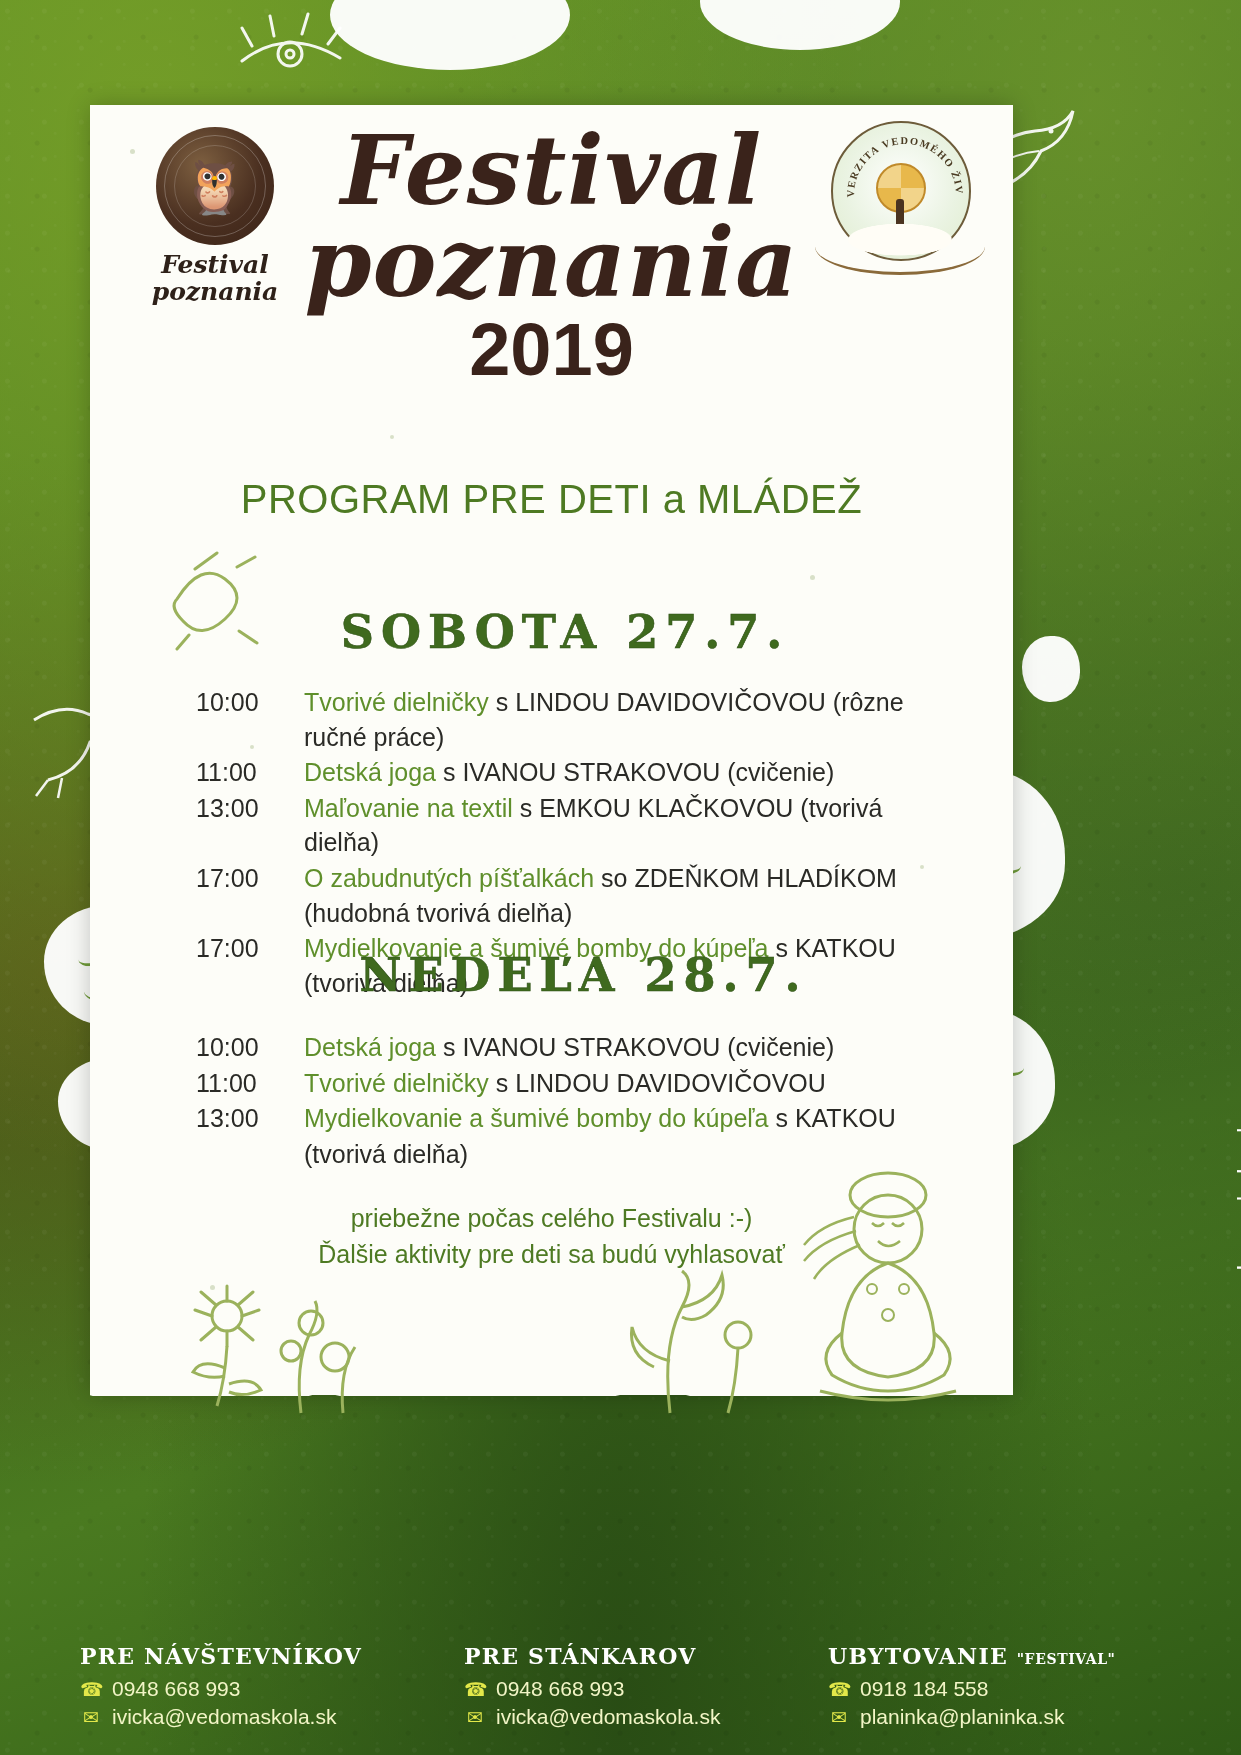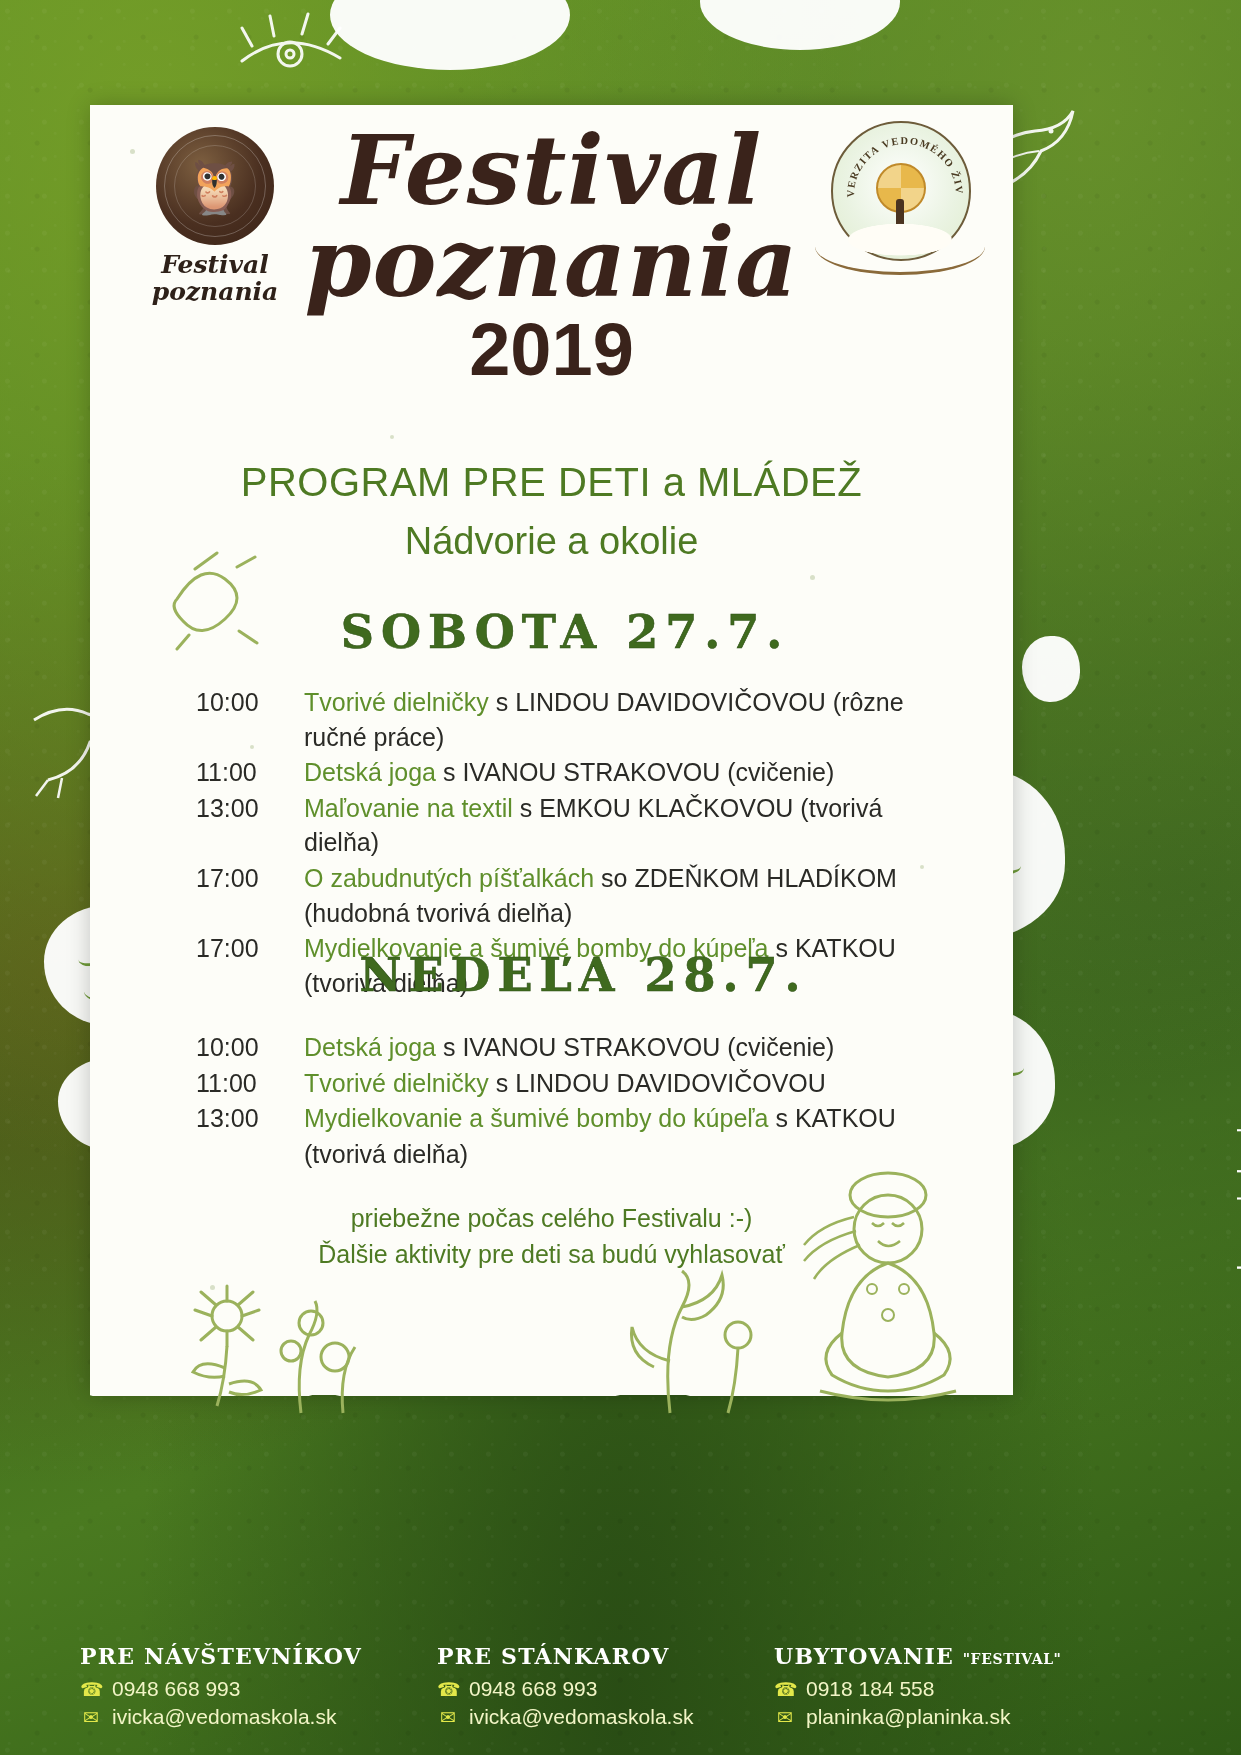--- a/index.html
+++ b/index.html
@@ -177,21 +177,21 @@
     font-weight: 700;
     color: #3a231b;
     font-size: 74px;
     line-height: 1.05;
     margin-top: 2px;
   }
 
   .subtitle1 {
     position: absolute;
     left: 0; right: 0;
-    top: 355px;
+    top: 372px;
     text-align: center;
     color: #4e7a23;
     font-size: 40px;
     letter-spacing: .5px;
   }
   .subtitle2 {
     position: absolute;
     left: 0; right: 0;
     top: 415px;
     text-align: center;
@@ -292,21 +292,21 @@
   }
 
   
   .footer {
     position: absolute;
     left: 0; right: 0;
     bottom: 22px;
     display: flex;
     padding: 0 80px;
     box-sizing: border-box;
-    gap: 17px;
+    gap: 44px;
   }
   .foot-col { flex: 1; }
   .foot-col.c1 { flex: 0 0 340px; }
   .foot-col.c2 { flex: 0 0 320px; }
   .foot-title {
     font-family: "DejaVu Serif", serif;
     font-weight: 700;
     color: #ffffff;
     font-size: 22px;
     letter-spacing: 1.2px;
@@ -421,21 +421,20 @@
     <div class="uni-book"></div>
   </div>
 
   <div class="title-block">
     <div class="festival-script">Festival</div>
     <div class="festival-script">poznania</div>
     <div class="festival-year">2019</div>
   </div>
 
   <div class="subtitle1">PROGRAM PRE DETI a MLÁDEŽ</div>
-  <div class="subtitle2">Nádvorie a okolie</div>
 
   <div class="schedule" style="left:0;width:950px;top:500px;">
     <div class="day-head">SOBOTA 27.7.</div>
   </div>
 
   <div class="schedule" style="top:580px;">
     <div class="row">
       <div class="row-time">10:00</div>
       <div class="row-text"><span class="hl">Tvorivé dielničky</span><span> s LINDOU DAVIDOVIČOVOU (rôzne ručné práce)</span></div>
     </div>

